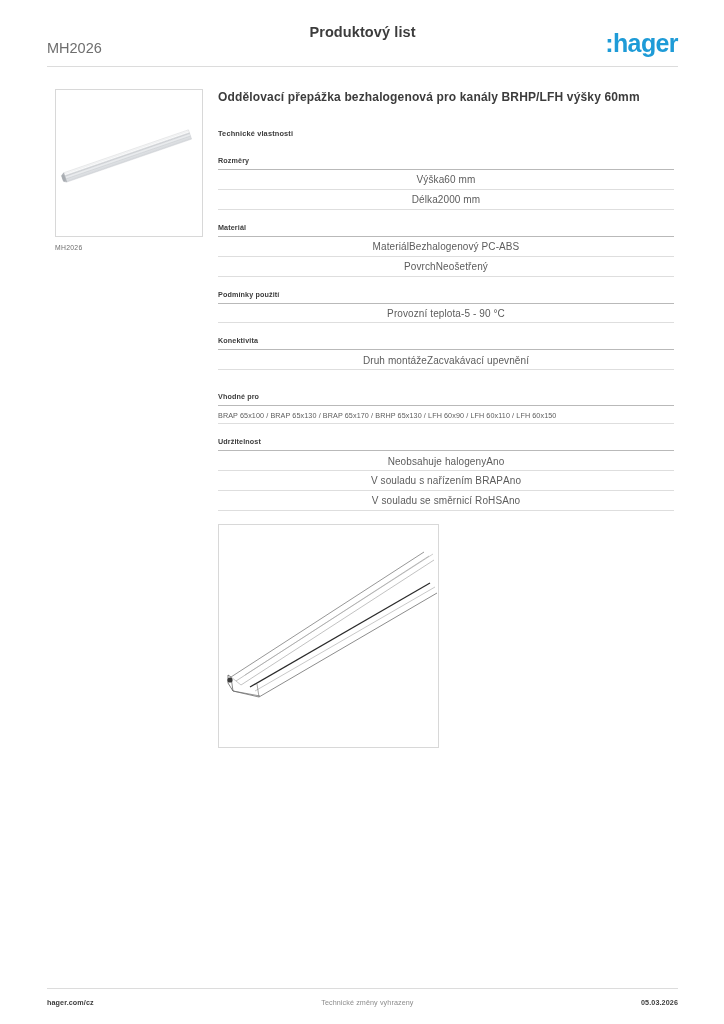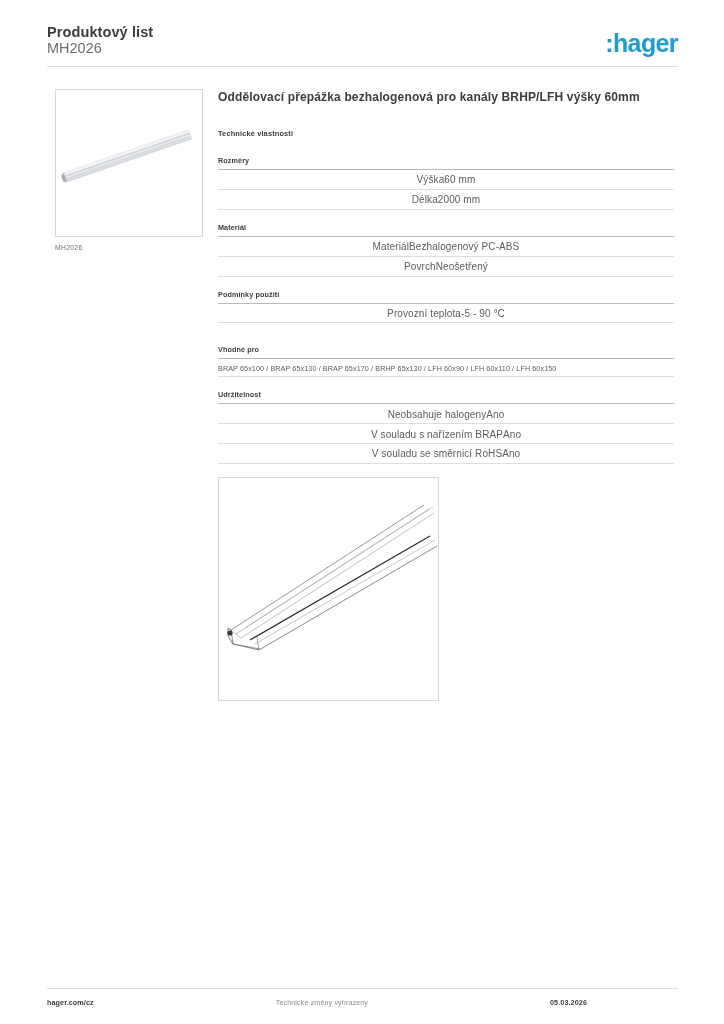--- a/index.html
+++ b/index.html
@@ -30,20 +30,21 @@
     width: 631px;
     height: 44px;
   }
   .doc-title {
     font-size: 14.5px;
     font-weight: bold;
     color: #3c3c3c;
     letter-spacing: 0.1px;
     line-height: 16px;
     margin: 0;
+    text-align: center;
   }
   .doc-subtitle {
     font-size: 14.5px;
     font-weight: normal;
     color: #6e6e6e;
     line-height: 17px;
     margin: 0;
   }
   .logo {
     position: absolute;
@@ -164,21 +165,21 @@
     left: 47px;
     top: 988px;
     width: 631px;
     height: 1px;
     background: #dcdcdc;
   }
   .footer {
     position: absolute;
     left: 47px;
     top: 998px;
-    width: 540px;
+    width: 631px;
     display: flex;
     justify-content: space-between;
     align-items: baseline;
     font-size: 7.2px;
     text-align: center;
   }
   .footer-left  { font-weight: bold; color: #3c3c3c; letter-spacing: 0.1px; }
   .footer-mid   { font-weight: normal; color: #8c8c8c; letter-spacing: 0.1px; }
   .footer-right { font-weight: bold; color: #3c3c3c; letter-spacing: 0.1px; }
 </style>
@@ -252,20 +253,27 @@
     </div>
 
     <div class="spec-group">
       <div class="group-head">Podmínky použití</div>
       <div class="spec-row">
         <span class="label">Provozní teplota</span>
         <span class="value">-5 - 90 °C</span>
       </div>
     </div>
 
+    <div class="spec-group">
+      <div class="group-head">Konektivita</div>
+      <div class="spec-row">
+        <span class="label">Druh montáže</span>
+        <span class="value">Zacvakávací upevnění</span>
+      </div>
+    </div>
 
     <div class="spec-group gap-before">
       <div class="group-head">Vhodné pro</div>
       <div class="wide-row">BRAP 65x100 / BRAP 65x130 / BRAP 65x170 / BRHP 65x130 / LFH 60x90 / LFH 60x110 / LFH 60x150</div>
     </div>
 
     <div class="spec-group">
       <div class="group-head">Udržitelnost</div>
       <div class="spec-row">
         <span class="label">Neobsahuje halogeny</span>

